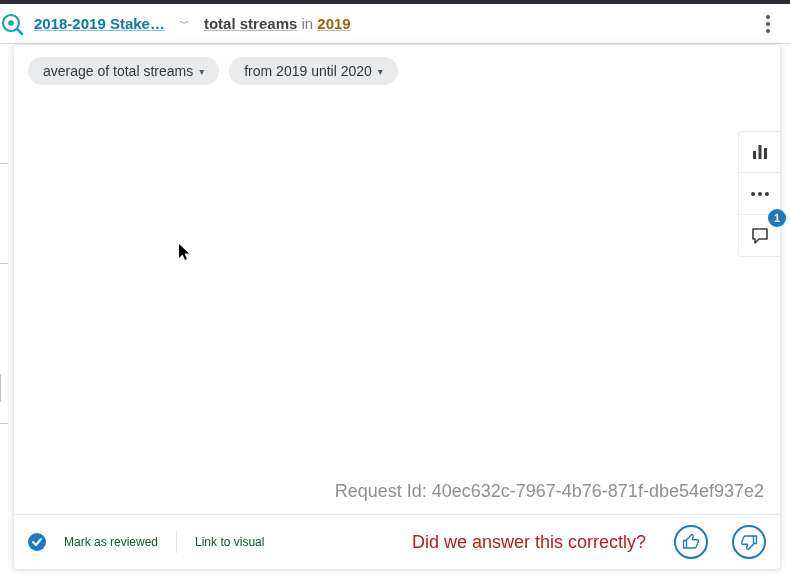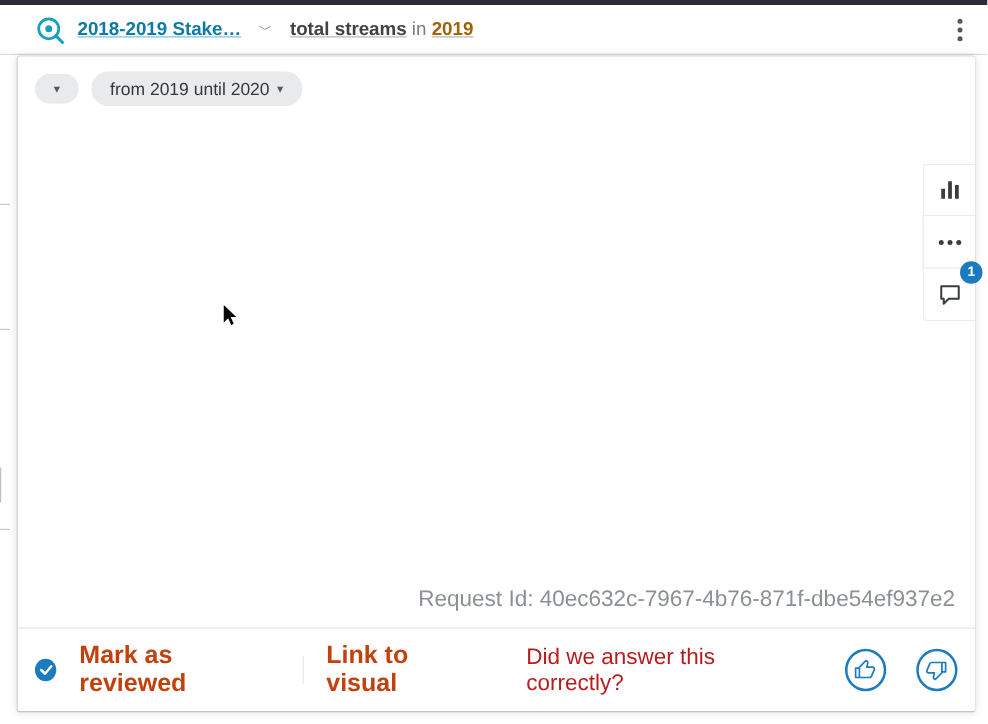--- a/index.html
+++ b/index.html
@@ -5,21 +5,21 @@
   * { box-sizing: border-box; }
   html, body { margin:0; padding:0; font-family: -apple-system, BlinkMacSystemFont, "Segoe UI", Arial, sans-serif; }
   body { width:790px; height:579px; background:#fff; overflow:hidden; }
 
   
   .topbar {
     height:44px;
     border-top:4px solid #2a2c36;
     border-bottom:1px solid #d9dbdd;
     display:flex; align-items:center;
-    padding:0 10px 0 28px;
+    padding:0 10px 0 0;
     gap:10px;
   }
   .q-icon svg { display:block; }
   .title-link {
     color:#0e7aa6;
     font-size:15px;
     font-weight:600;
     text-decoration:underline;
     text-decoration-color:#7fc3da;
     cursor:pointer;
@@ -133,21 +133,21 @@
     padding:10px 14px;
     gap:18px;
   }
   .check-icon {
     width:18px; height:18px; border-radius:50%;
     background:#1a7bc0;
     display:flex; align-items:center; justify-content:center;
   }
   .check-icon svg { display:block; }
   .mark-link {
-    color:#c2410c; font-size:20px; cursor:pointer;font-weight:bold;
+    color:#14532d; font-size:12px; cursor:pointer;
   }
   .vdiv { width:1px; height:22px; background:#e4e6e8; }
   .feedback-q { font-size:18px; color:#b91c1c; margin-right:10px; }
   .thumb {
     width:34px; height:34px; border-radius:50%;
     border:2px solid #1a7bc0;
     display:flex; align-items:center; justify-content:center;
     cursor:pointer;
   }
   .thumb + .thumb { margin-left:6px; }
@@ -182,20 +182,21 @@
   <div class="stub1"></div>
     <div class="stub2"></div>
     <div class="stub3"></div>
     <div class="stub4"></div>
 </div>
 
 <div class="card">
 
   <div class="filters">
     <span class="pill">
+        <span>average of total streams</span>
         <span class="caret">▾</span>
       </span>
     <span class="pill">
         <span>from 2019 until 2020</span>
         <span class="caret">▾</span>
       </span>
   </div>
 
   <div class="vactions">
     <div class="vbtn top">

